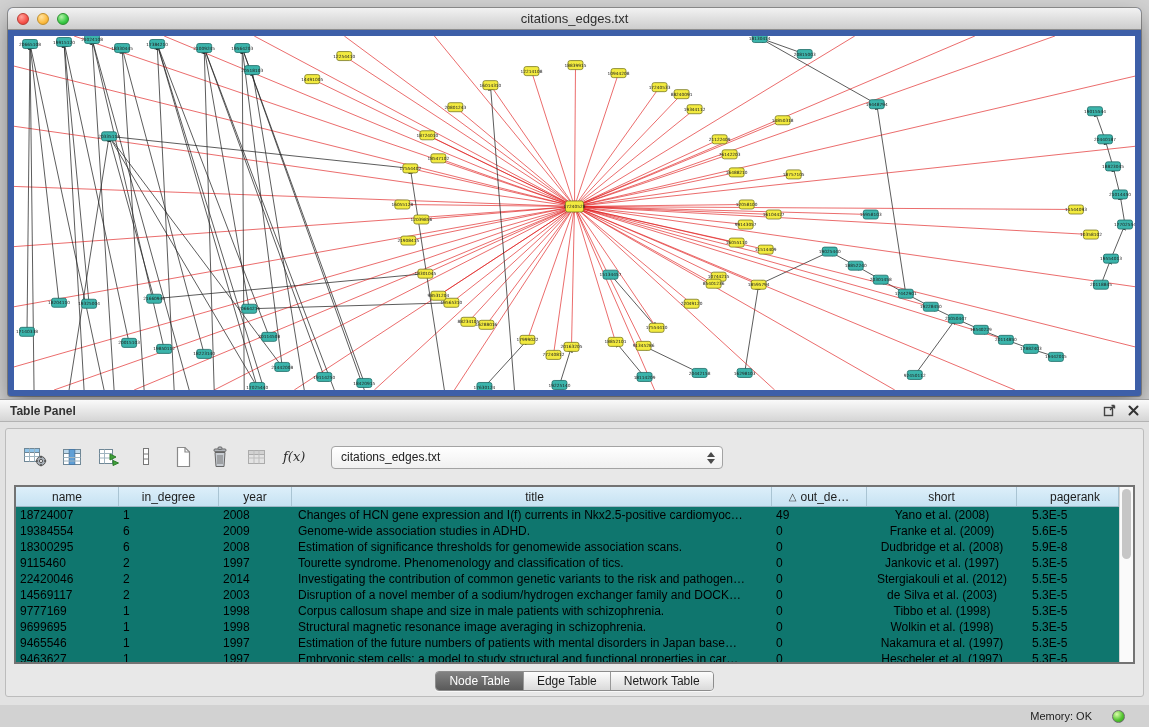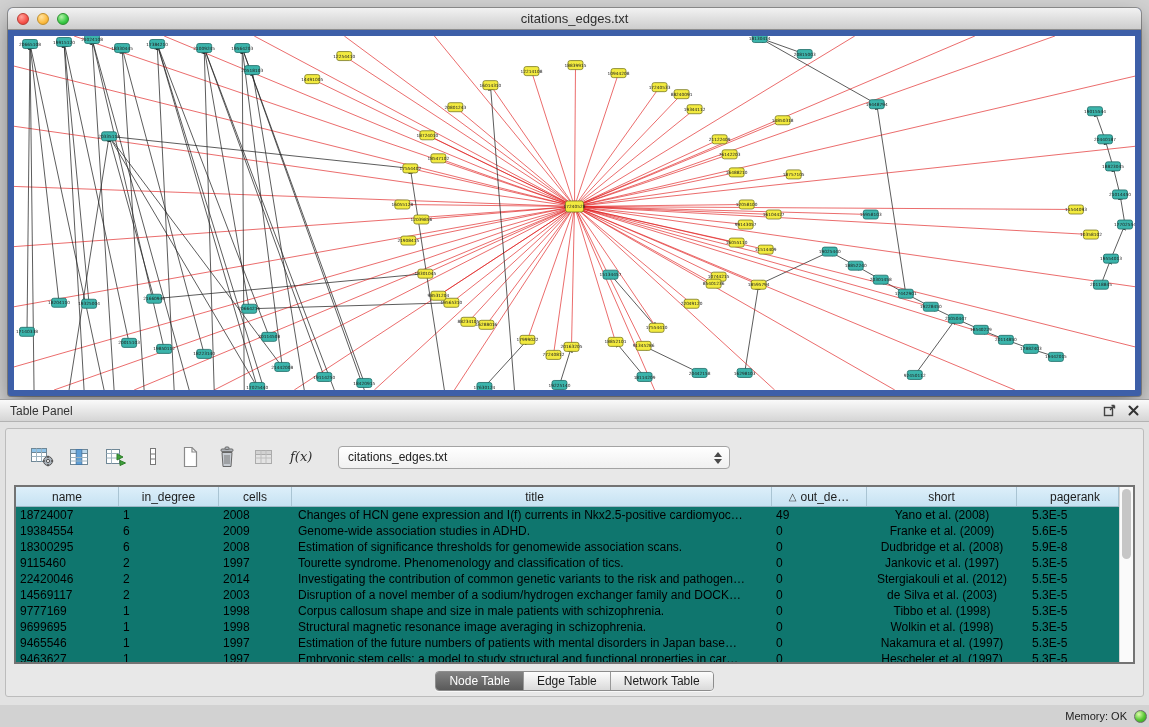--- a/index.html
+++ b/index.html
@@ -45,29 +45,29 @@
   
   .table-panel {
     position:absolute; left:0; top:399px; width:1149px; height:306px;
     background:#e2e2e2; border-top:1px solid #9e9e9e;
   }
   .panel-header {
     height:22px; background:linear-gradient(#fafafa,#d5d5d5);
     border-bottom:1px solid #b3b3b3;
     display:flex; align-items:center; padding:0 10px;
   }
-  .panel-title { font-size:12px; color:#333; }
+  .panel-title { font-size:12px; color:#333;font-weight:bold; }
   .panel-header-icons { margin-left:auto; display:flex; gap:12px; align-items:center; }
   .panel-header-icons svg { display:block; }
 
   .panel-inner {
     position:absolute; left:5px; right:5px; top:28px; bottom:8px;
     background:#e8e8e8; border:1px solid #bcbcbc; border-radius:3px;
   }
-  .toolbar { position:absolute; left:22px; top:12px; height:32px; display:flex; align-items:center; gap:9px; }
+  .toolbar { position:absolute; left:15px; top:12px; height:32px; display:flex; align-items:center; gap:9px; }
   .tool-btn { width:28px; height:28px; display:flex; align-items:center; justify-content:center; background:transparent; border:none; cursor:default; }
   .tool-btn svg { display:block; }
 
   .net-select {
     margin-left:14px; width:392px; height:23px;
     background:linear-gradient(#ffffff,#f0f0f0);
     border:1px solid #a3a3a3; border-radius:4px;
     display:flex; align-items:center; font-size:12px; color:#222;
     padding-left:9px; position:relative;
   }
@@ -98,21 +98,21 @@
                box-shadow:0 1px 0 rgba(255,255,255,.7); }
   .tab { font-size:12px; padding:0 13px; border:none; border-right:1px solid #989898; cursor:default;
          background:linear-gradient(#fdfdfd,#dadada); color:#1c1c1c; font-family:"Liberation Sans",sans-serif; }
   .tab:last-child { border-right:none; }
   .tab.active { background:linear-gradient(#828282,#5a5a5a); color:#fff; }
 
   
   .statusbar {
     position:absolute; left:0; bottom:0; width:1149px; height:22px;
     background:#d2d2d2; display:flex; align-items:center; justify-content:flex-end;
-    padding-right:2px; gap:7px;
+    padding-right:24px; gap:20px;
   }
   .memlabel { font-size:11px; color:#222; }
   .memorb { width:13px; height:13px; border-radius:50%; border:1px solid #6d6d6d;
     background:radial-gradient(circle at 35% 30%, #dcfcaa, #55c632 55%, #2e991e); }
 </style>
 </head>
 <body>
 
 <div class="network-window">
   <div class="titlebar">
@@ -745,21 +745,21 @@
     <div class="table-wrap">
       <div class="table-main">
         <div class="thead">
             <div class="th c0">
               <span>name</span>
             </div>
             <div class="th c1">
               <span>in_degree</span>
             </div>
             <div class="th c2">
-              <span>cells</span>
+              <span>year</span>
             </div>
             <div class="th c3">
               <span>title</span>
             </div>
             <div class="th c4">
               <span class="sortglyph">△</span>
               <span>out_de…</span>
             </div>
             <div class="th c5">
               <span>short</span>

